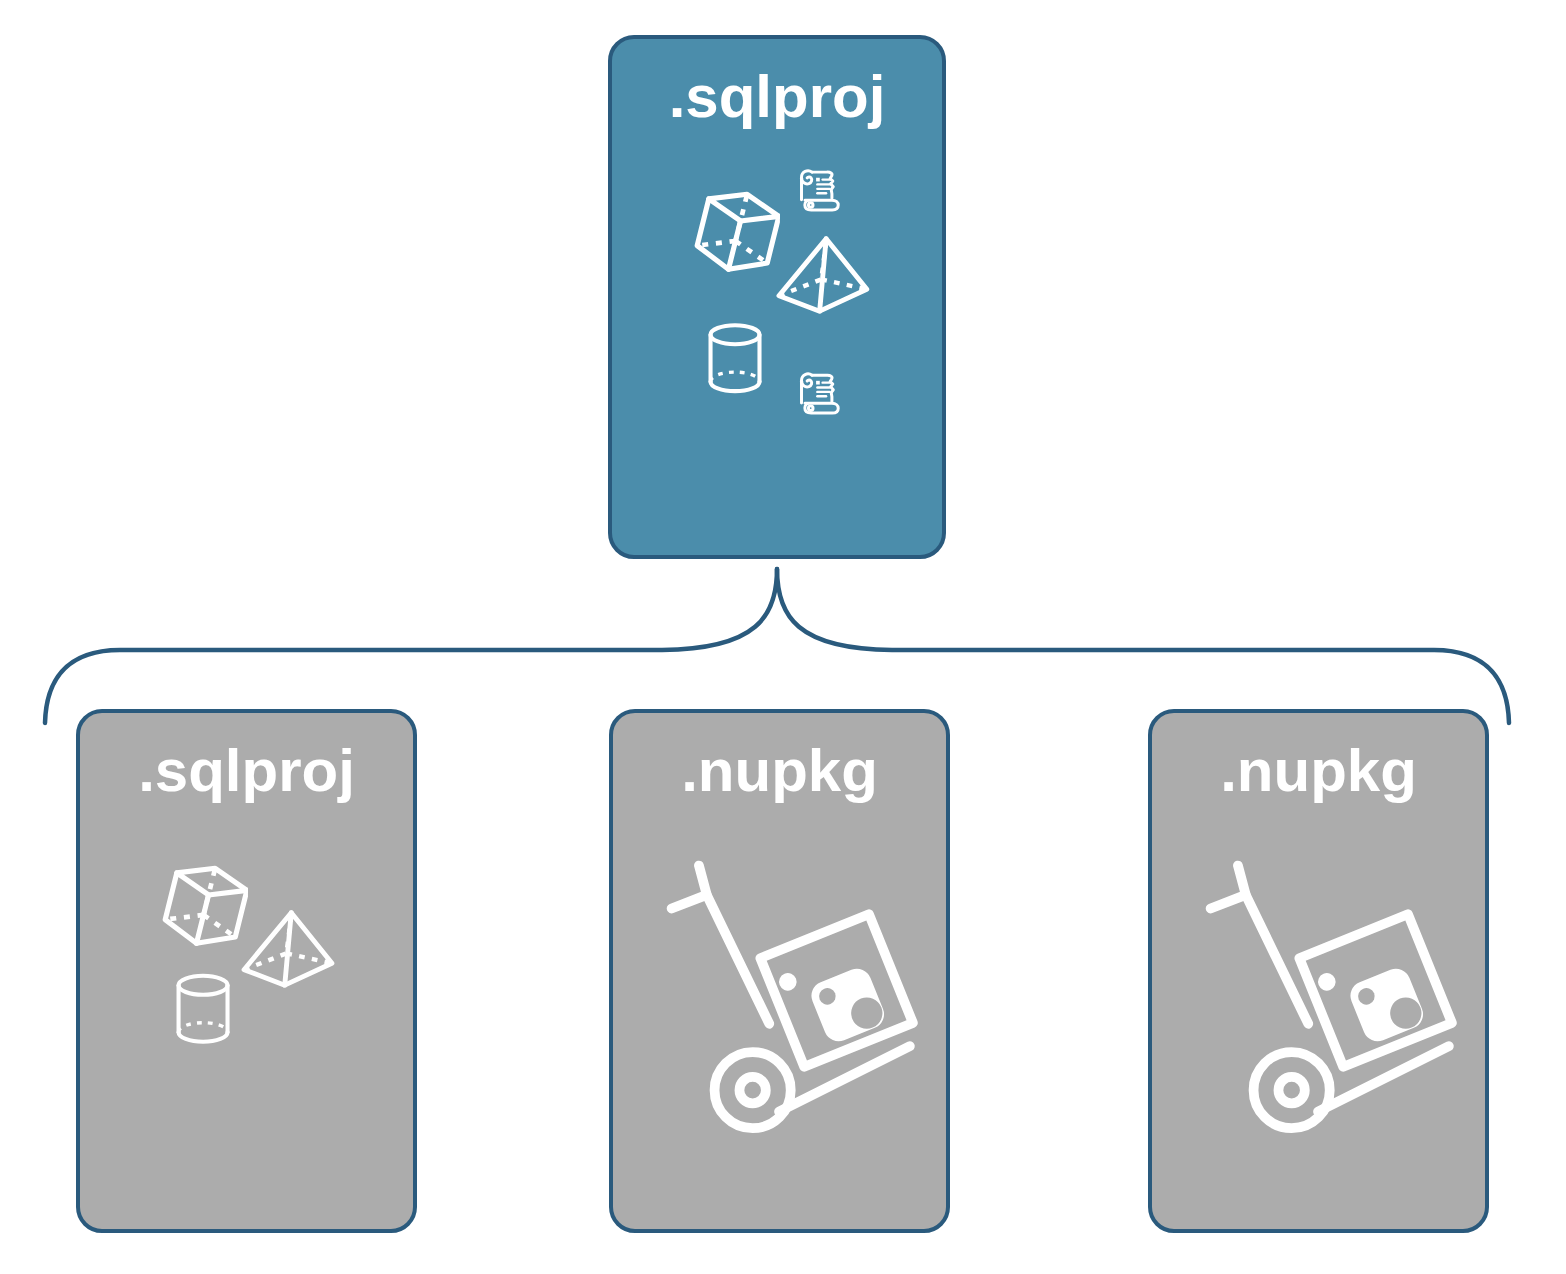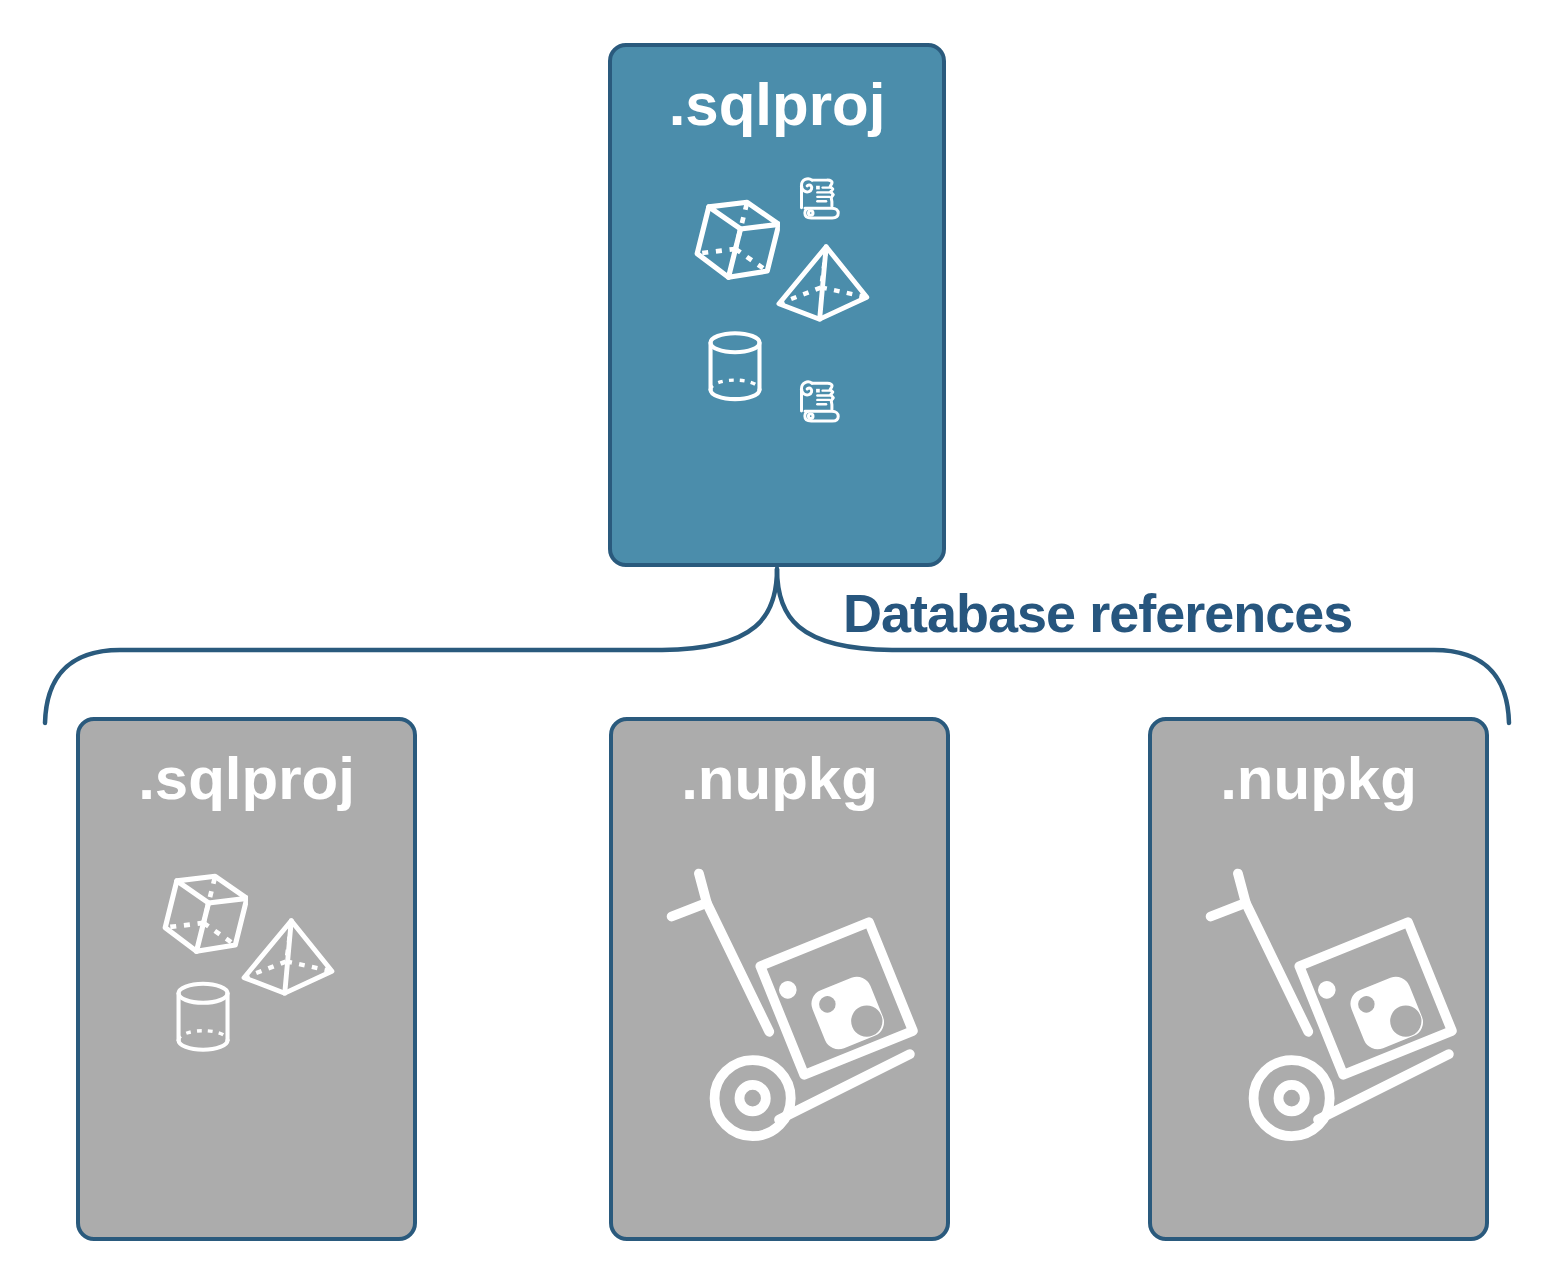--- a/index.html
+++ b/index.html
@@ -8,22 +8,21 @@
     width: 1566px;
     height: 1274px;
     background: #ffffff;
     font-family: "Liberation Sans", sans-serif;
     overflow: hidden;
   }
   .node {
     position: absolute;
     box-sizing: border-box;
     border: 4px solid #2A5A7D;
-    border-radius: 18px;
-    margin-top: 8px;
+    border-radius: 26px;
   }
   .node-root {
     left: 608px; top: 35px;
     width: 338px; height: 524px;
     background: #4B8DAB;
   }
   .node-child {
     top: 709px;
     width: 341px; height: 524px;
     background: #ACACAC;
@@ -149,21 +148,20 @@
 
 <div class="canvas">
 
   <svg class="connector-svg">
     <g fill="none" stroke="#2A5A7D" stroke-width="4.5" stroke-linecap="round">
       <path d="M777,569 C777,616 757,649 662,650 L120,650 C64,650 46,683 45,723"></path>
       <path d="M777,569 C777,616 797,649 892,650 L1434,650 C1490,650 1508,683 1509,723"></path>
     </g>
   </svg>
 
-  <div class="connector-label">Database references</div>
 
   <div class="node node-root">
     <svg class="icon-canvas" viewBox="0 0 338 524">
       <use href="#scroll-icon" x="186" y="126" width="54" height="54"></use>
       <use href="#cube-icon" x="84" y="150" width="88" height="92"></use>
       <use href="#pyramid-icon" x="166" y="196" width="100" height="86"></use>
       <use href="#cylinder-icon" x="92" y="286" width="68" height="78"></use>
       <use href="#scroll-icon" x="186" y="334" width="54" height="54"></use>
     </svg>
     <div class="node-label">.sqlproj</div>

